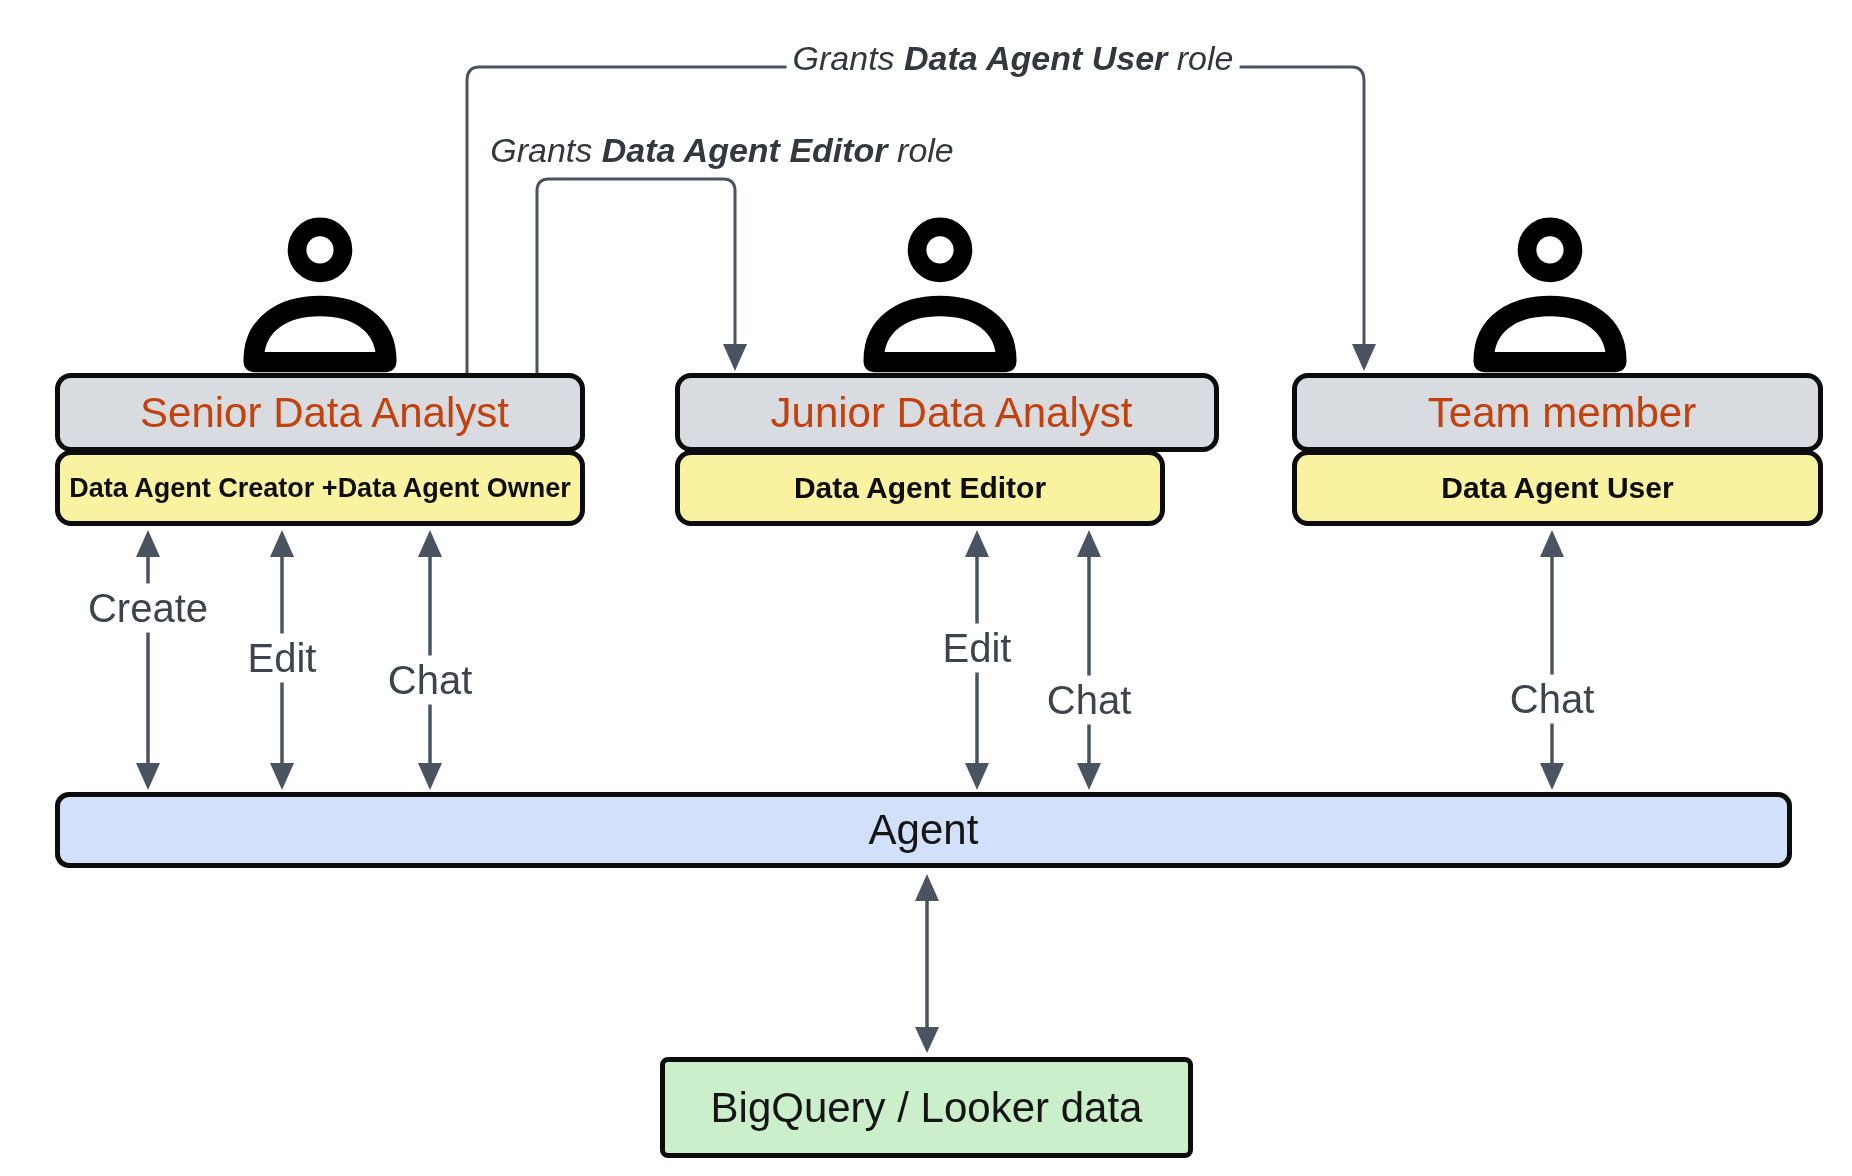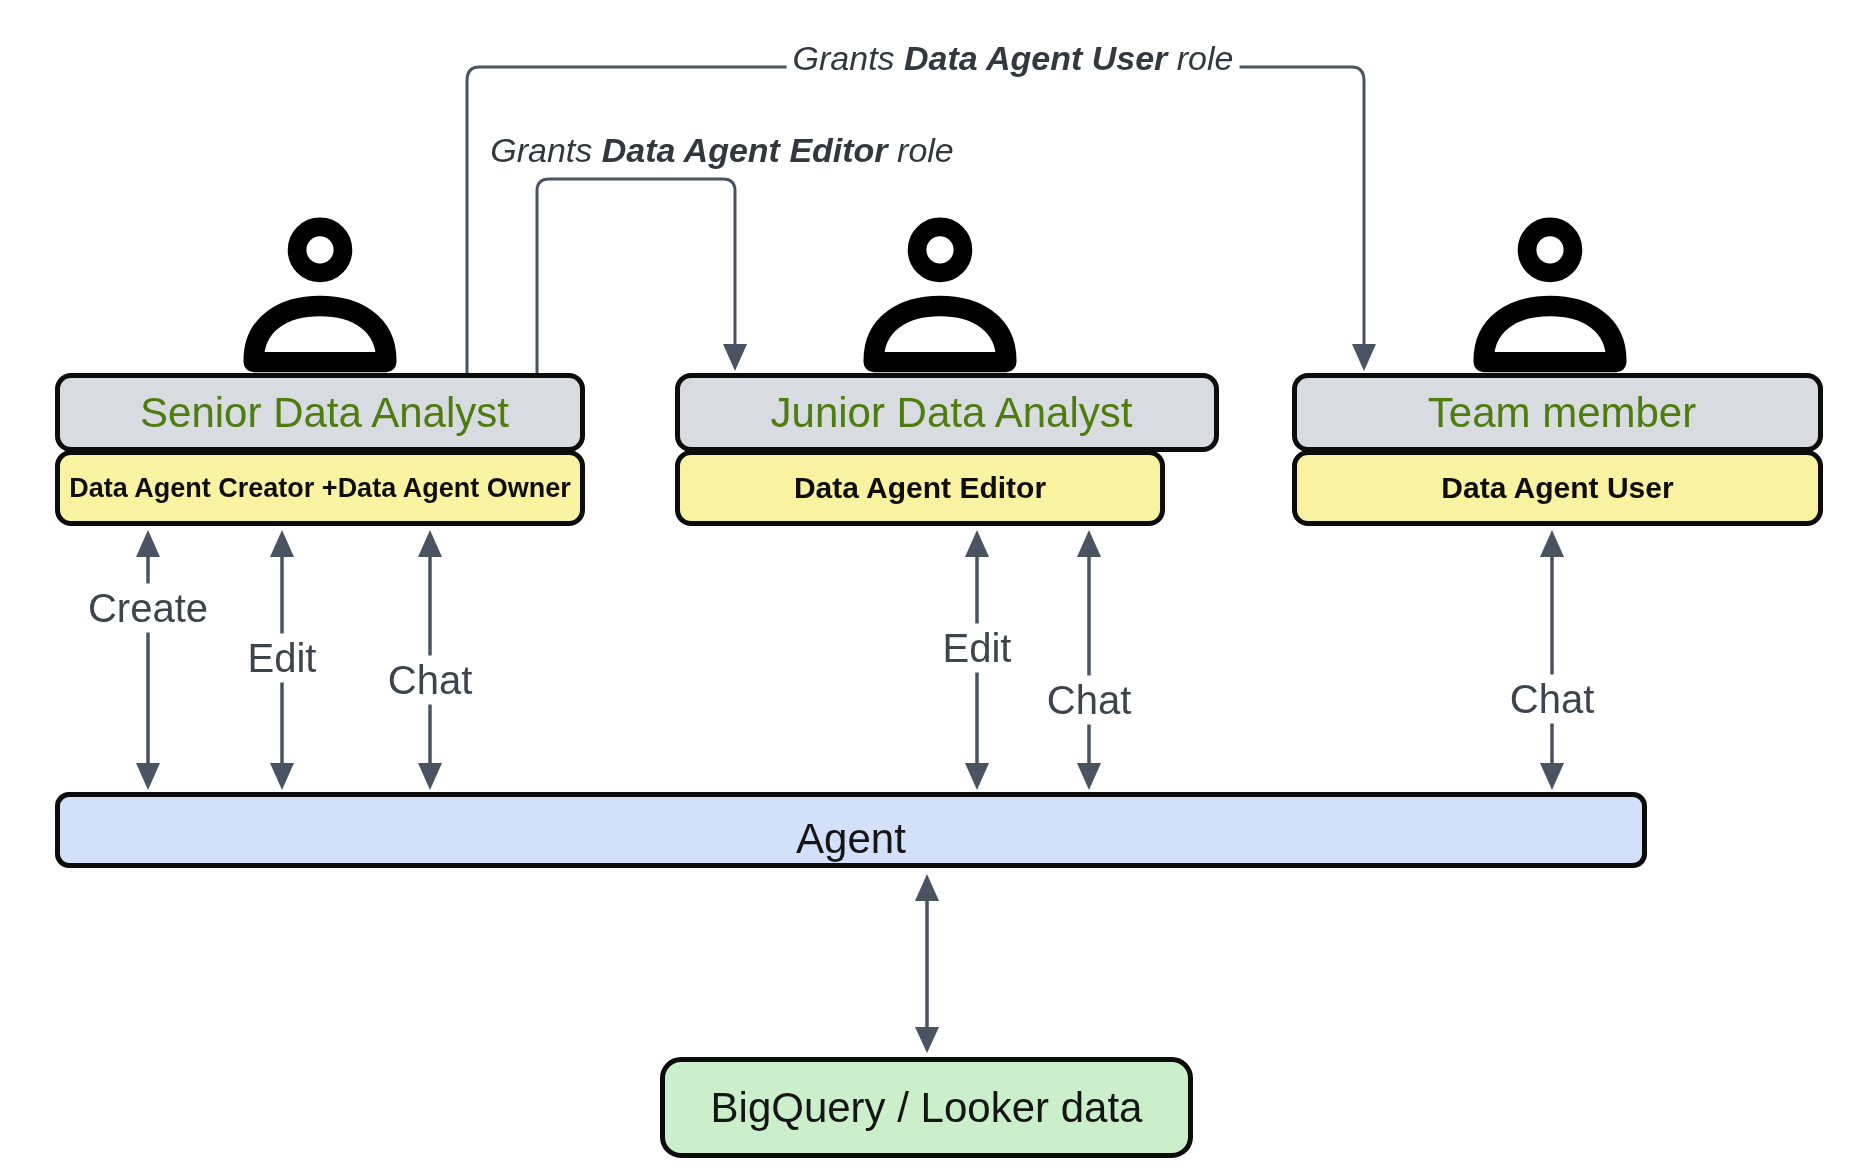--- a/index.html
+++ b/index.html
@@ -16,29 +16,29 @@
   .canvas{position:relative;width:1852px;height:1176px;background:#ffffff;overflow:hidden;}
 
   .overlay{position:absolute;left:0;top:0;width:1852px;height:1176px;pointer-events:none;z-index:1;}
   .overlay line{stroke:var(--connector);stroke-width:3.5;}
   .overlay path.loop{stroke:var(--connector);stroke-width:3;fill:none;}
   .overlay polygon{fill:var(--connector);stroke:none;}
 
   .box{position:absolute;box-sizing:border-box;border:5px solid var(--border);
        display:flex;align-items:center;justify-content:center;text-align:center;z-index:2;}
   .actor-title{height:79px;top:373px;border-radius:16px;background:var(--actor-box-fill);
-       font-size:42px;color:#4d7c0f;padding-left:9px;}
+       font-size:42px;color:#c2410c;padding-left:9px;}
   .actor-role{height:76px;top:450px;border-radius:16px;background:var(--role-box-fill);
        font-weight:700;color:#0e0e0e;flex-direction:row;line-height:1.22;}
   .role-single{font-size:30px;}
   .role-double{font-size:27px;}
 
-  .agent-bar{left:55px;top:792px;width:1592px;height:76px;border-radius:14px;
-       background:var(--agent-bar-fill);font-size:42px;color:#151515;align-items:flex-end;}
-  .datasource{left:660px;top:1057px;width:533px;height:101px;border-radius:21px;
+  .agent-bar{left:55px;top:792px;width:1737px;height:76px;border-radius:14px;
+       background:var(--agent-bar-fill);font-size:42px;color:#151515;}
+  .datasource{left:660px;top:1057px;width:533px;height:101px;border-radius:8px;
        background:var(--datasource-fill);font-size:42px;color:#151515;}
 
   .person{position:absolute;width:170px;height:170px;z-index:2;}
   .person circle,.person path{stroke:#000;fill:none;}
 
   .action-label{position:absolute;transform:translate(-50%,-50%);background:#ffffff;
        padding:2px 8px;font-size:40px;color:var(--label-text);z-index:3;white-space:nowrap;}
 
   .grant-label{position:absolute;transform:translate(-50%,-50%);font-style:italic;
        font-size:34px;color:#33373e;z-index:3;white-space:nowrap;background:#fff;padding:0 6px;}

